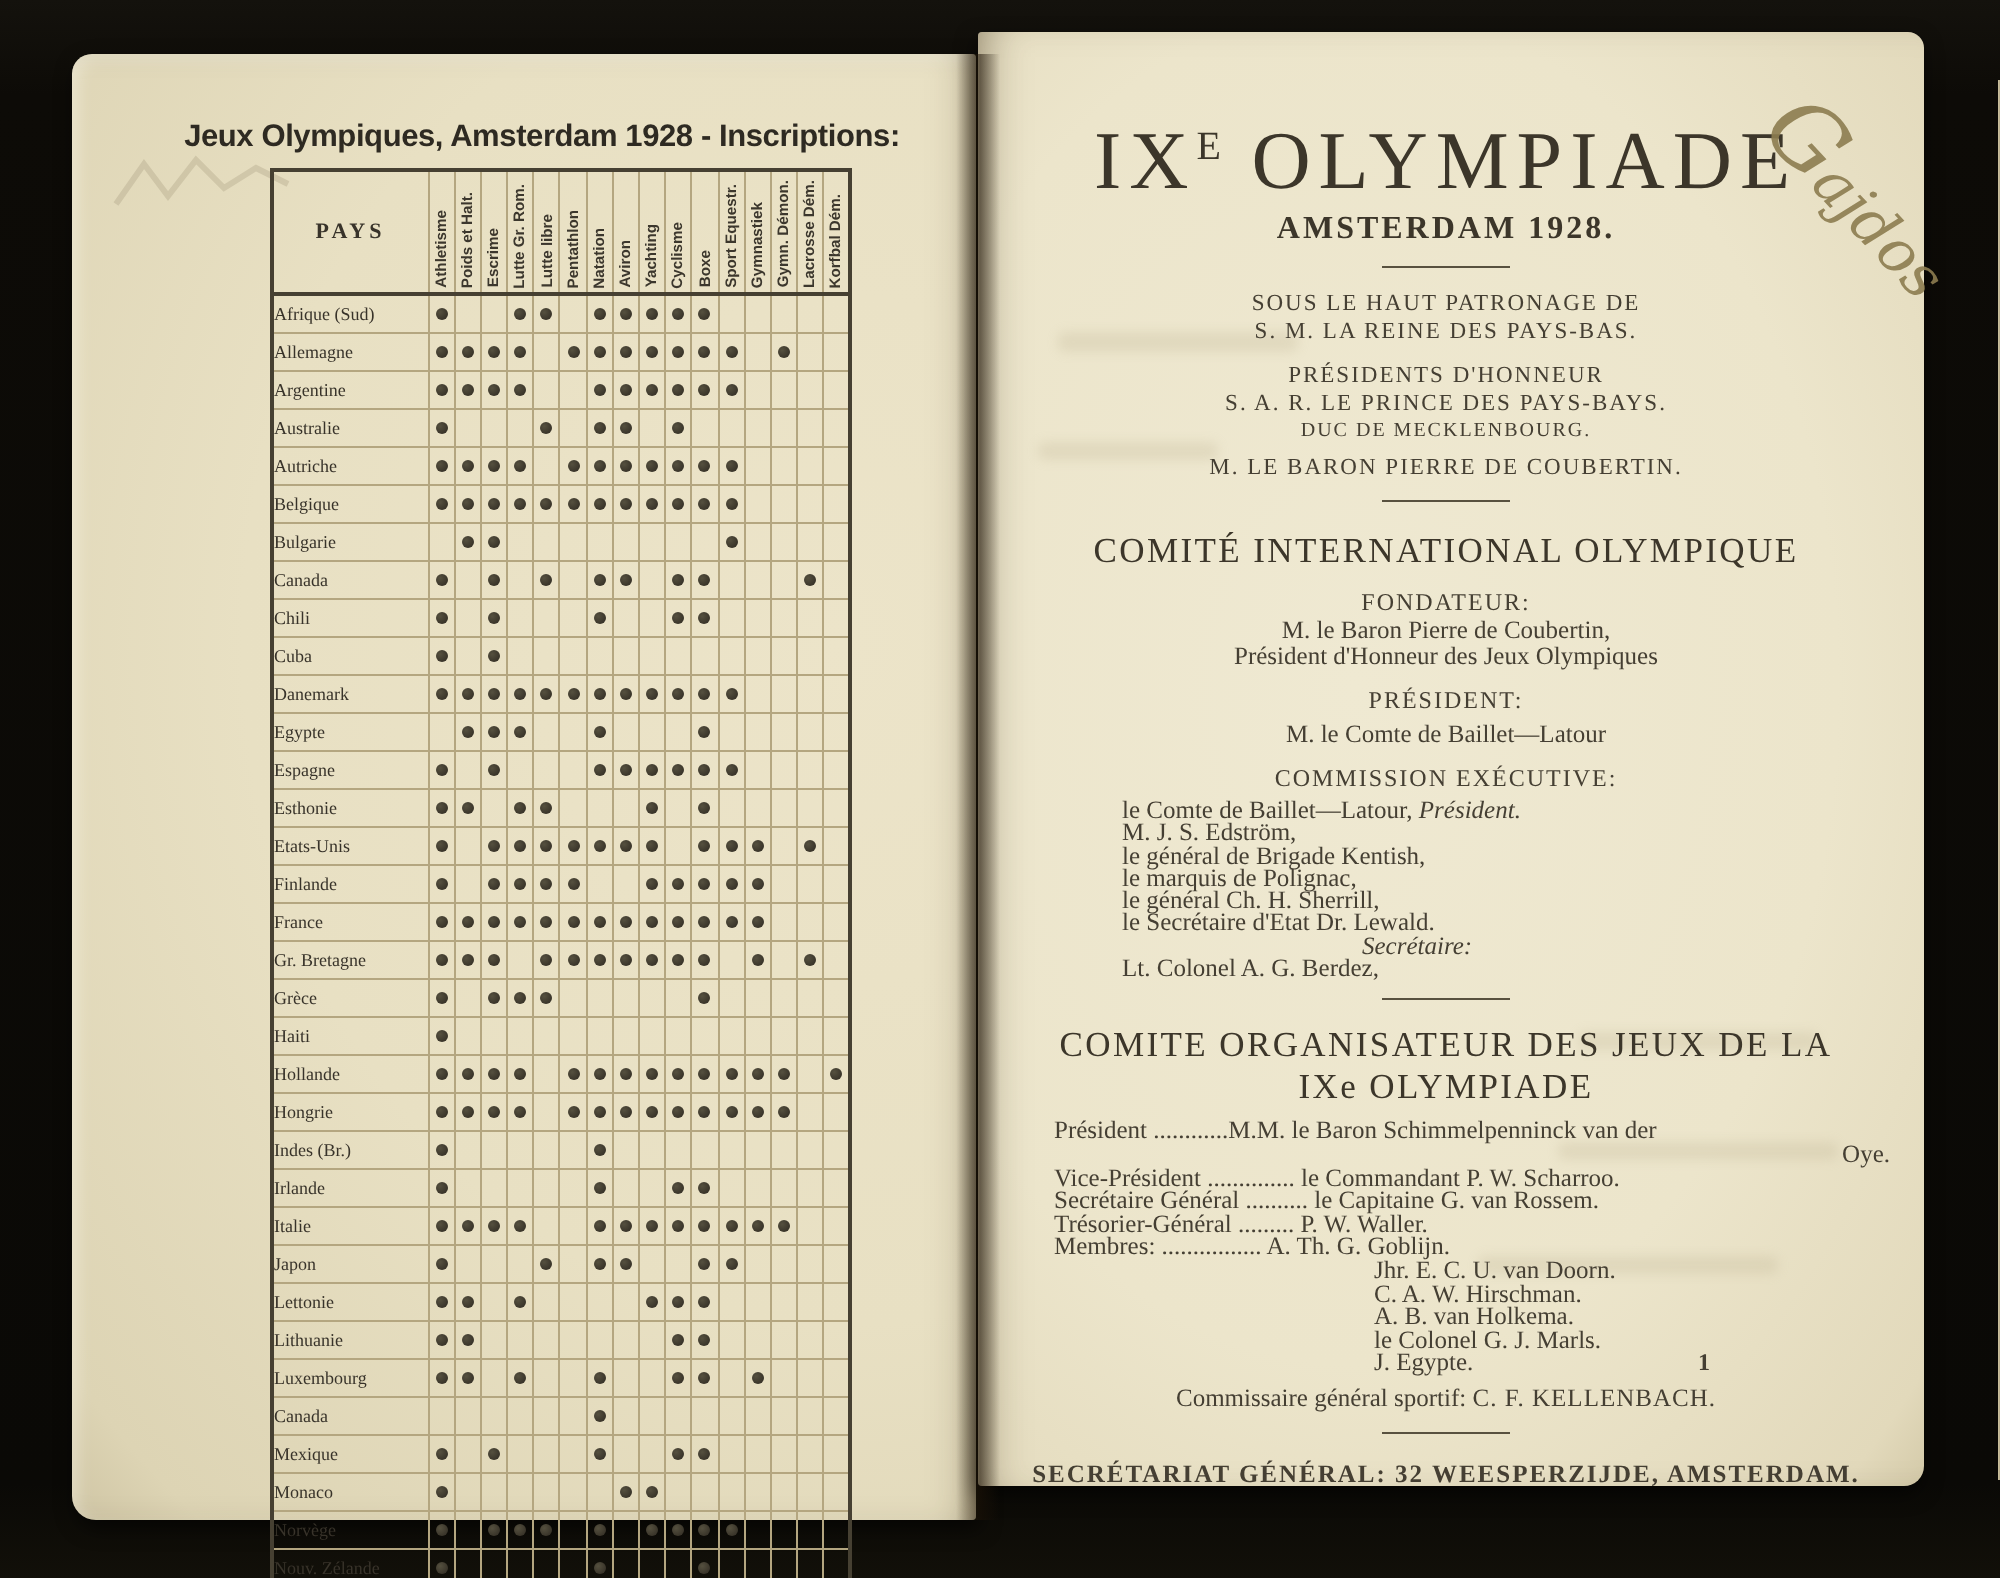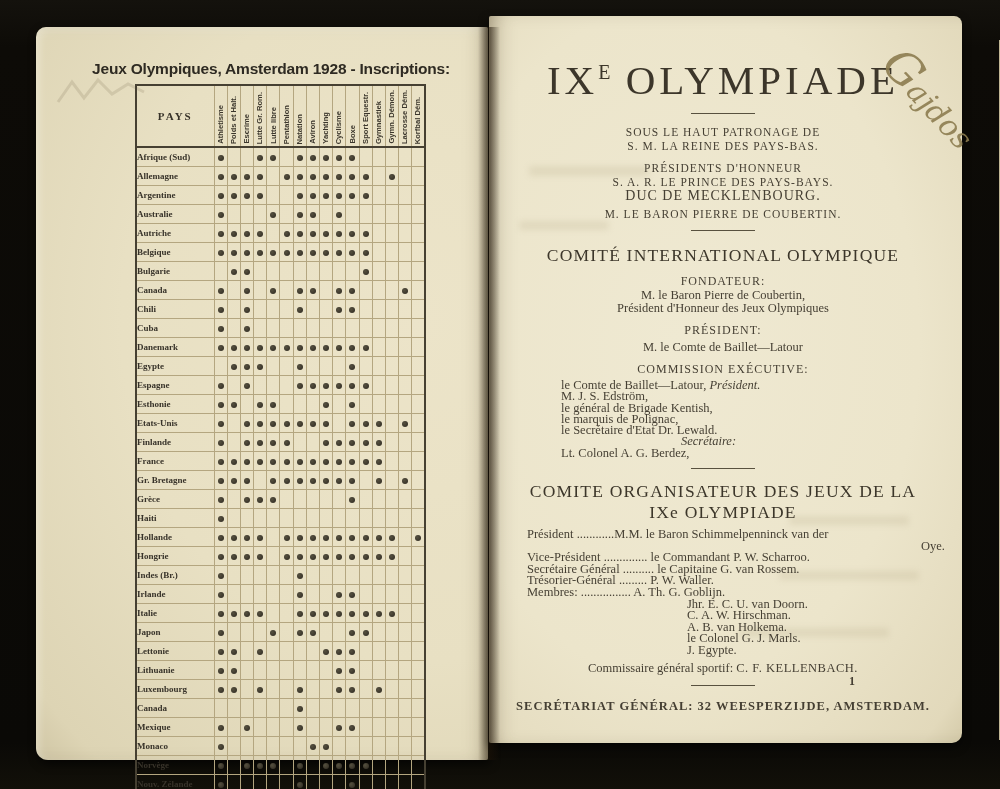--- a/index.html
+++ b/index.html
@@ -28,21 +28,21 @@
       font-family:"Liberation Sans",sans-serif;font-weight:bold;font-size:15.5px;letter-spacing:-0.2px;color:#2e2a22;}
 
   #insc-wrap{position:absolute;left:99px;top:57px;}
   table.insc{border-collapse:collapse;table-layout:fixed;background:transparent;}
   table.insc col.c-pays{width:78px;}
   table.insc col.c-sport{width:13.2px;}
   table.insc th,table.insc td{border:1px solid #b4a680;padding:0;margin:0;box-sizing:border-box;}
   table.insc{border:2px solid #464032;}
   table.insc th{border-bottom:2px solid #464032;}
   th.pays{border-right:2px solid #464032;font-size:11px;letter-spacing:2px;color:#38332a;font-weight:bold;text-align:center;vertical-align:middle;}
-  td.country{border-right:2px solid #464032;font-size:9px;font-weight:bold;color:#38332a;text-align:left;padding-left:4px;white-space:nowrap;overflow:hidden;}
+  td.country{border-right:2px solid #464032;font-size:9px;font-weight:normal;color:#38332a;text-align:left;padding-left:4px;white-space:nowrap;overflow:hidden;}
   table.insc th.col{height:62px;vertical-align:bottom;text-align:center;}
   th.col .vlab{display:block;margin:0 auto 2px auto;writing-mode:vertical-rl;transform:rotate(180deg);
       font-family:"Liberation Sans",sans-serif;font-size:7.6px;font-weight:bold;color:#3c372d;letter-spacing:0;line-height:1;white-space:nowrap;}
   table.insc tbody tr{height:12.62px;}
   td.dotcell{text-align:center;vertical-align:middle;}
   .dot{display:inline-block;width:6px;height:6px;border-radius:50%;background:radial-gradient(circle at 35% 35%, #55503f, #3a352a 70%);vertical-align:middle;}
 
   
   #rp-content{position:absolute;left:10px;top:0;width:448px;color:#453f33;}
   .ctr{text-align:center;}
@@ -818,48 +818,50 @@
     <div class="ghost" style="left:40px;top:150px;width:120px;height:10px;"></div>
     <div class="ghost" style="left:30px;top:205px;width:90px;height:9px;"></div>
     <div class="ghost" style="left:300px;top:500px;width:120px;height:9px;"></div>
     <div class="ghost" style="left:290px;top:555px;width:140px;height:9px;"></div>
     <div class="ghost" style="left:250px;top:612px;width:150px;height:9px;"></div>
 
     <div id="rp-content">
       <div id="rp-title" class="ctr">
         <span>IX</span><sup>E</sup><span> OLYMPIADE</span>
       </div>
+      <div id="rp-subtitle" class="ctr">AMSTERDAM 1928.</div>
       <hr class="rule">
 
       <div id="patronage" class="ctr caps-sm lh">
         <div>SOUS LE HAUT PATRONAGE DE</div>
         <div>S. M. LA REINE DES PAYS-BAS.</div>
       </div>
 
       <div id="honneur" class="ctr caps-sm lh">
         <div>PRÉSIDENTS D'HONNEUR</div>
         <div>S. A. R. LE PRINCE DES PAYS-BAYS.</div>
-        <div style="font-size:14px;">DUC DE MECKLENBOURG.</div>
+        <div style="font-size:10px;">DUC DE MECKLENBOURG.</div>
         <div id="coubertin-line">M. LE BARON PIERRE DE COUBERTIN.</div>
       </div>
       <hr class="rule">
 
       <div id="cio" class="ctr">
         <div id="cio-heading">COMITÉ INTERNATIONAL OLYMPIQUE</div>
         <div class="sec-label">FONDATEUR:</div>
         <div class="name-line">M. le Baron Pierre de Coubertin,</div>
         <div class="name-line">Président d'Honneur des Jeux Olympiques</div>
         <div class="sec-label">PRÉSIDENT:</div>
         <div class="name-line" style="margin-top:3px;">M. le Comte de Baillet—Latour</div>
         <div class="sec-label">COMMISSION EXÉCUTIVE:</div>
         <div id="exec-list">
             <div><span>le Comte de Baillet—Latour, </span><span class="role">Président.</span></div>
             <div><span>M. J. S. Edström,</span></div>
             <div><span>le général de Brigade Kentish,</span></div>
             <div><span>le marquis de Polignac,</span></div>
+            <div><span>le général Ch. H. Sherrill,</span></div>
             <div><span>le Secrétaire d'Etat Dr. Lewald.</span></div>
             <div id="exec-sec">Secrétaire:</div>
             <div>Lt. Colonel A. G. Berdez,</div>
           </div>
       </div>
       <hr class="rule">
 
       <div id="org" class="ctr">
         <div id="org-heading">
           <div>COMITE ORGANISATEUR DES JEUX DE LA</div>

